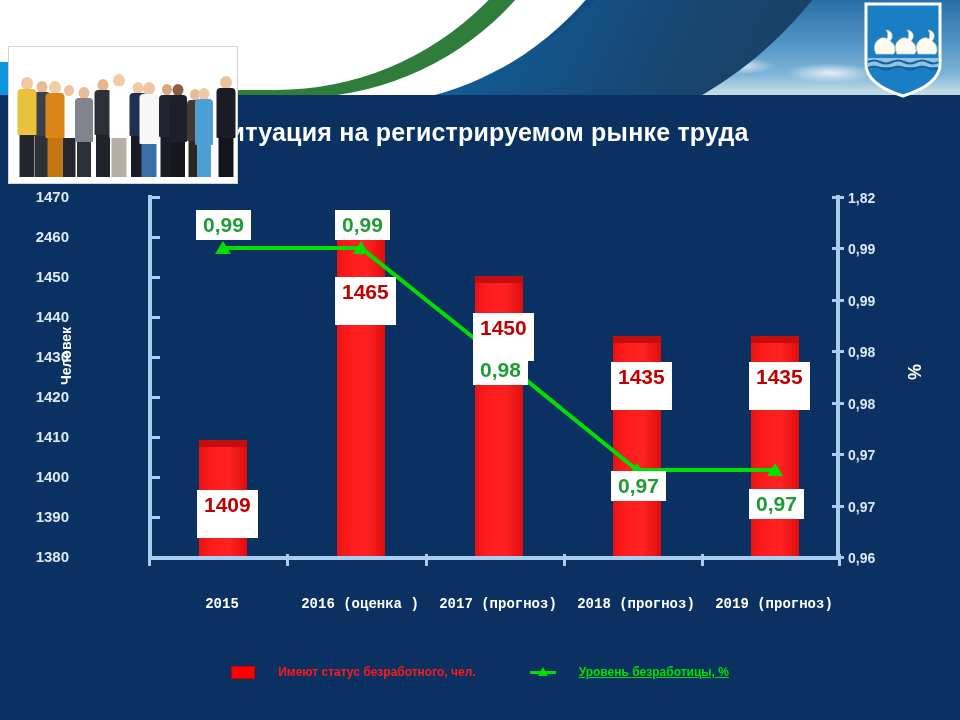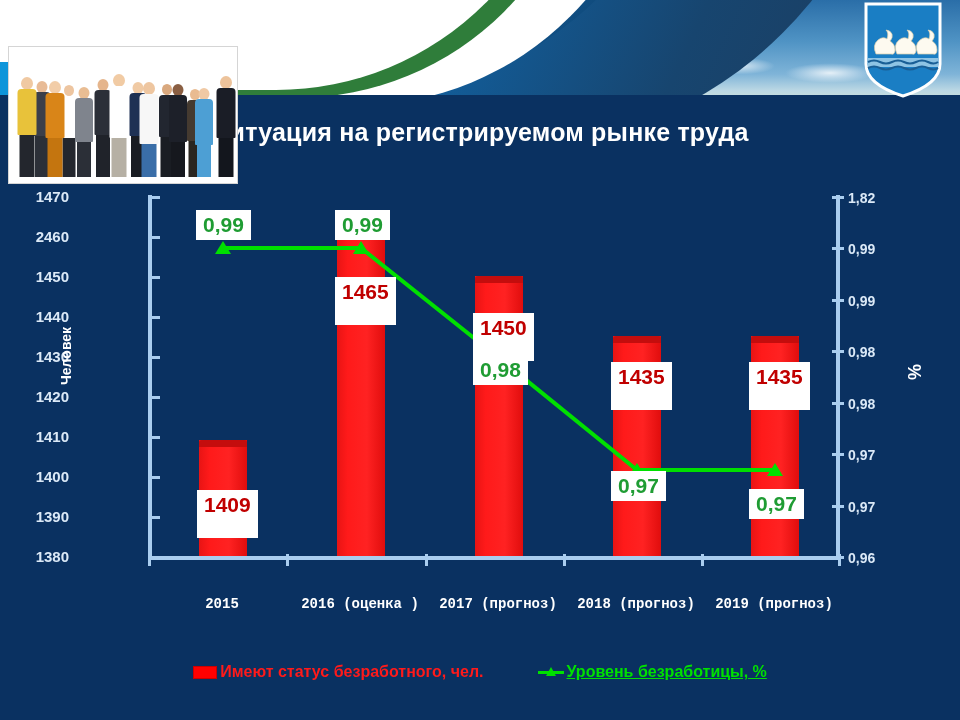--- a/index.html
+++ b/index.html
@@ -268,22 +268,22 @@
     left: 0; top: 655px;
     width: 960px; height: 34px;
     display: flex;
     align-items: center;
     justify-content: center;
     gap: 54px;
   }
   .legend-item {
     display: flex;
     align-items: center;
-    gap: 3px;
-    font-size: 16px;
+    gap: 23px;
+    font-size: 12px;
     font-weight: bold;
     font-family: "Liberation Sans", sans-serif;
   }
   .legend-swatch-bar {
     width: 22px; height: 11px;
     background: #ff0000;
     border: 1px solid #cc0000;
     display: inline-block;
   }
   .legend-text-bar { color: #ff1a1a; }

